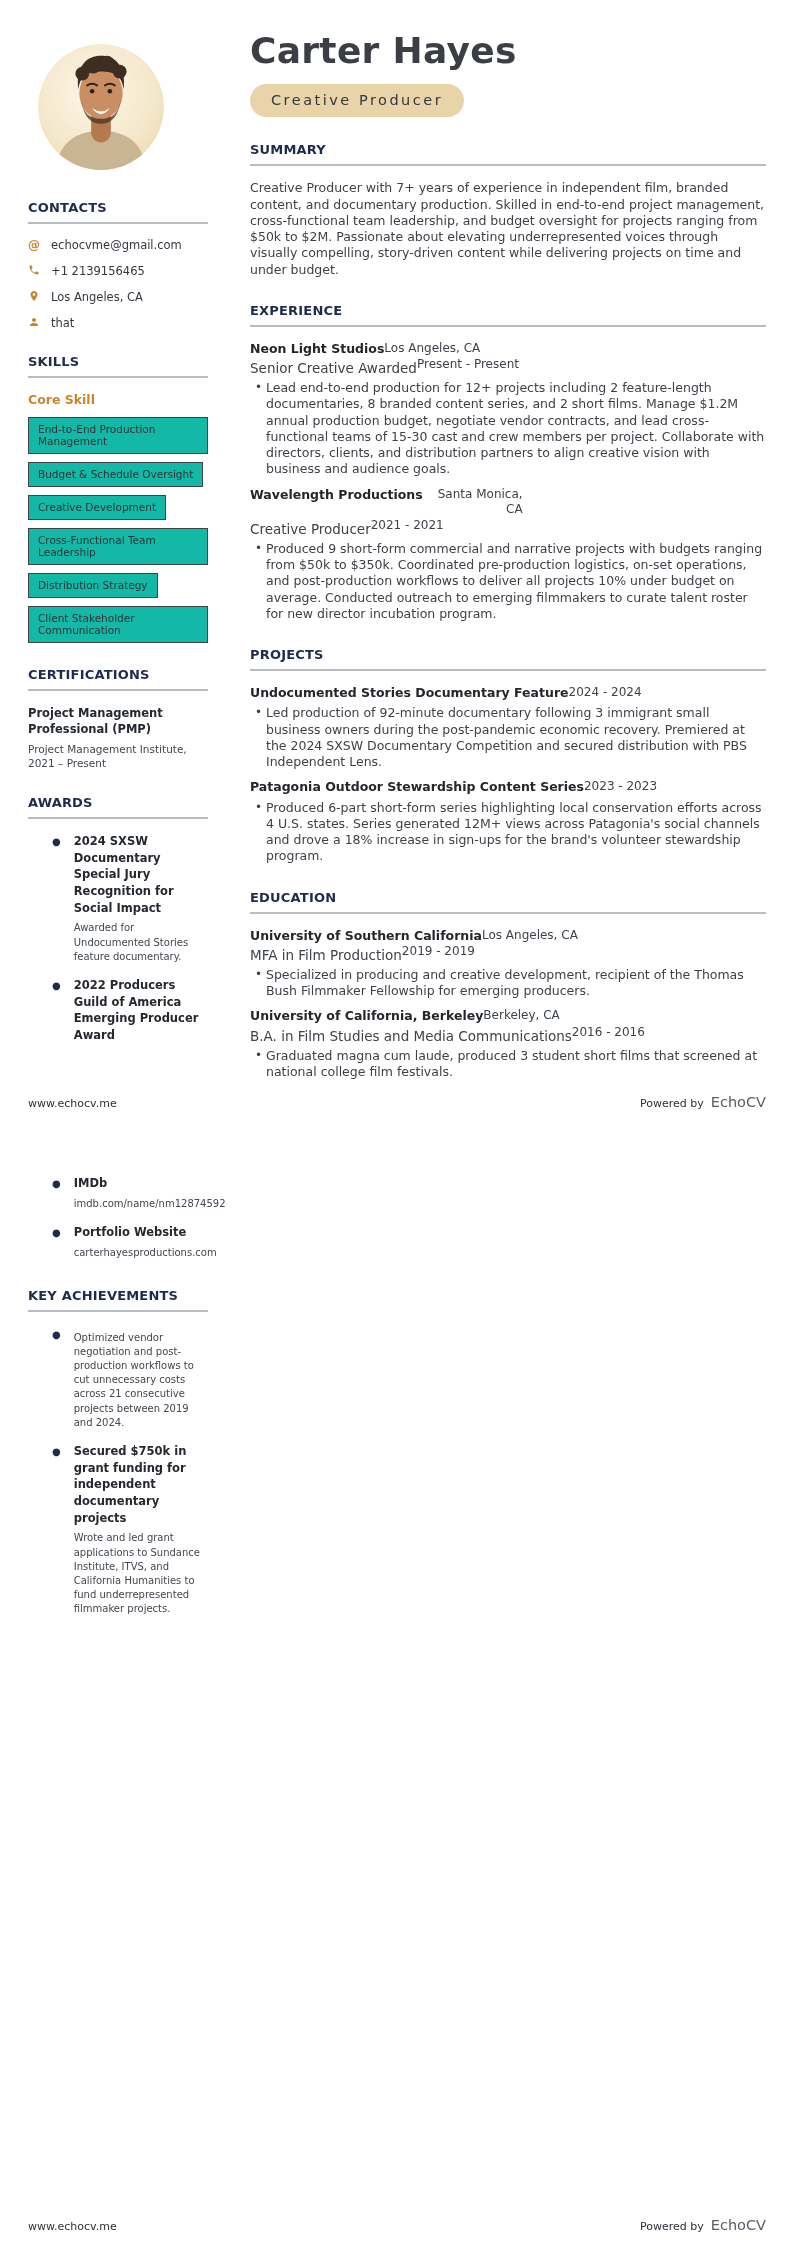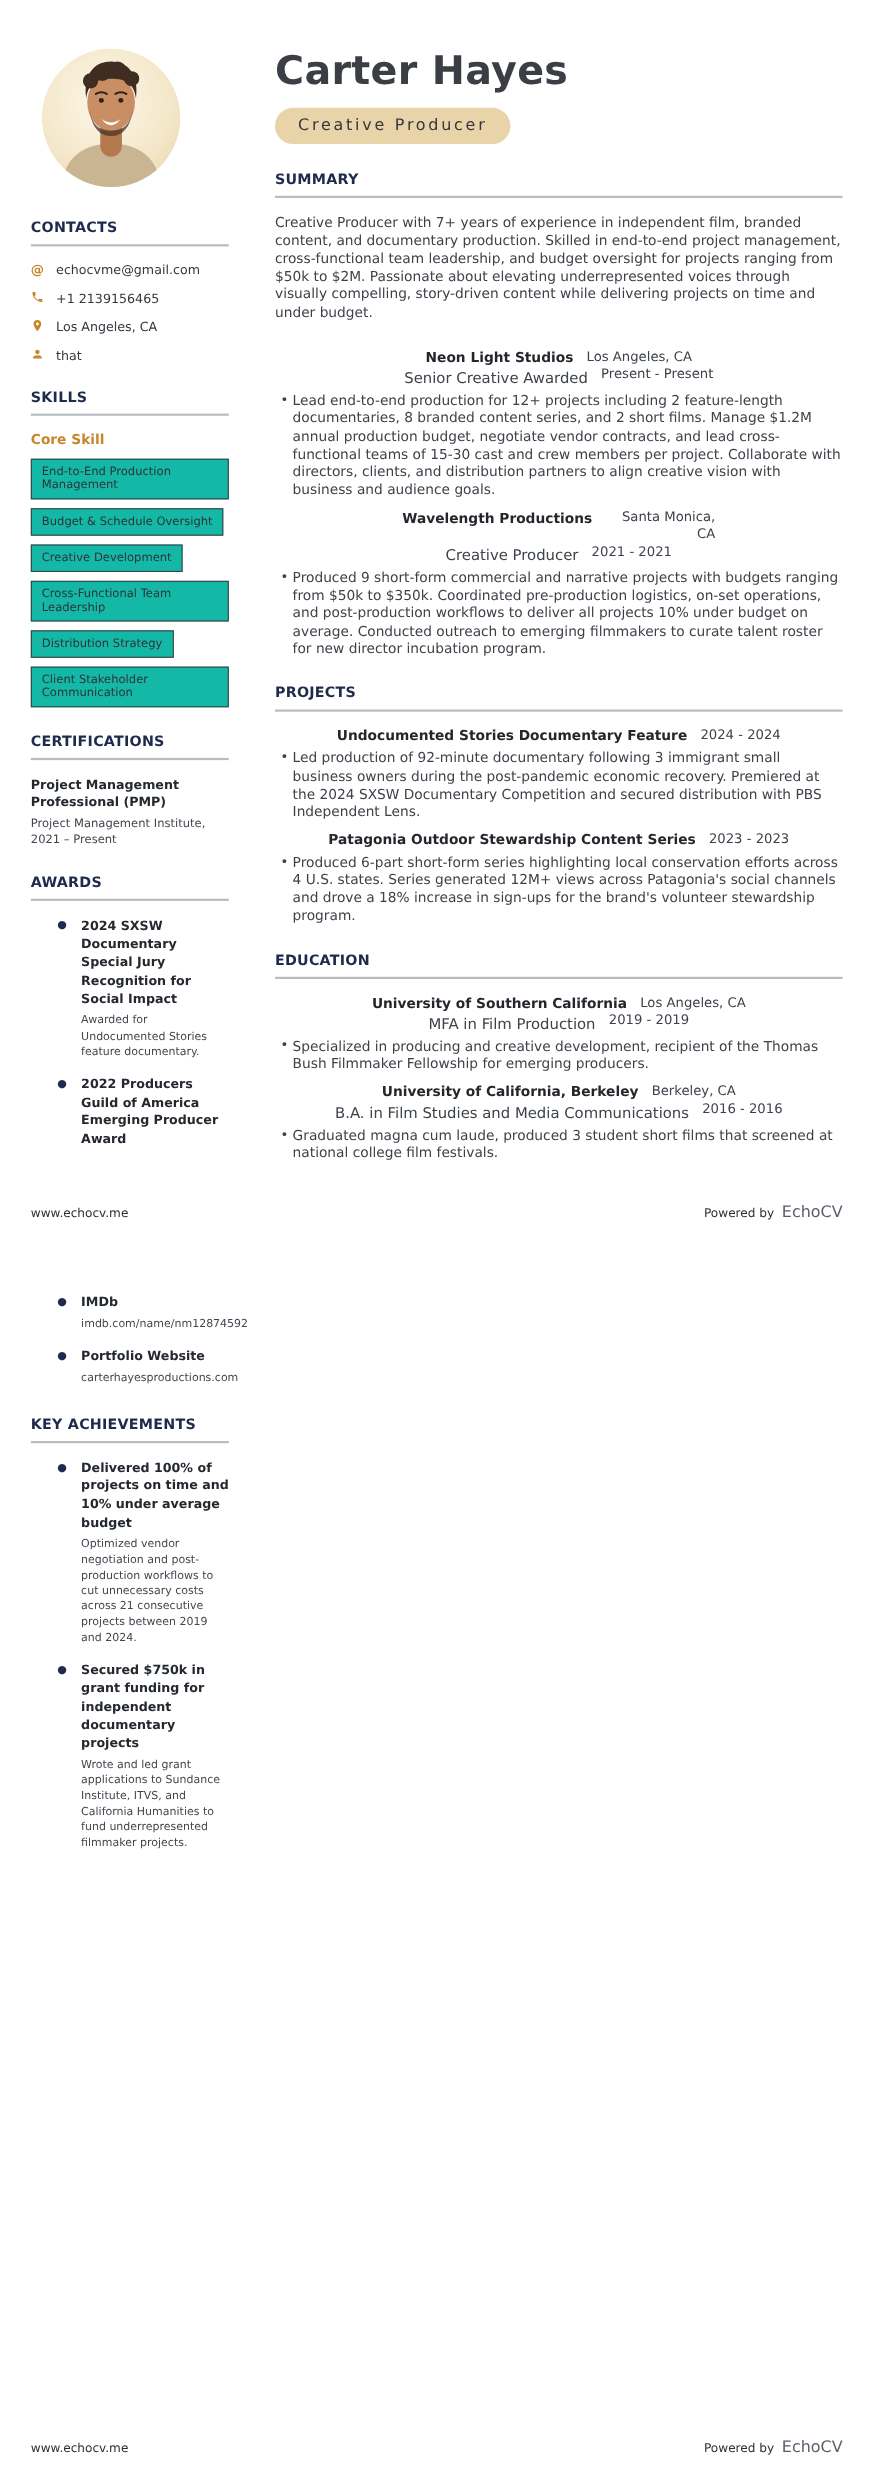--- a/index.html
+++ b/index.html
@@ -5,21 +5,21 @@
   * { box-sizing: border-box; margin: 0; padding: 0; }
   html, body { background: #ffffff; }
   body {
     width: 794px;
     font-family: "DejaVu Sans", "Liberation Sans", sans-serif;
     color: #3d4249;
   }
   .page { position: relative; width: 794px; height: 1123px; overflow: hidden; background: #fff; }
   .page-inner { display: flex; padding: 0 28px; }
   .col-left  { width: 180px; flex: none; padding-top: 40px; }
-  .col-right { flex: 1; padding-left: 42px; padding-top: 30px; min-width: 0; }
+  .col-right { flex: 1; padding-left: 42px; padding-top: 16px; min-width: 0; }
 
   
   .photo { width: 126px; height: 126px; border-radius: 50%; overflow: hidden; margin: 4px 0 30px 10px; }
   .photo svg { display: block; width: 100%; height: 100%; }
 
   .side-section { margin-bottom: 24px; }
   .side-h, .main-h {
     font-size: 13px; font-weight: bold; color: #1f2b4d; letter-spacing: .2px;
     padding-bottom: 7px; border-bottom: 2px solid #b9bdc2; margin-bottom: 14px;
   }
@@ -49,21 +49,21 @@
   .name { font-size: 36px; font-weight: bold; color: #3b3e44; letter-spacing: .3px; line-height: 1.15; margin-top: 14px; }
   .badge {
     display: inline-block; background: #e9d4aa; color: #34373c;
     font-size: 14.5px; letter-spacing: 2.5px; padding: 8px 21px 9px;
     border-radius: 22px; margin-top: 13px;
   }
   .main-section { margin-top: 25px; }
   .body-text { font-size: 12.5px; line-height: 1.3; color: #3d4249; }
 
   .entry { margin-bottom: 9px; }
-  .entry-row { display: flex; justify-content: center; align-items: flex-start; gap: 12px; }
+  .entry-row { display: flex; justify-content: flex-start; align-items: flex-start; }
   .entry-title { font-size: 12.5px; font-weight: bold; color: #23262b; line-height: 1.3; }
   .entry-right { font-size: 12px; color: #3c424a; text-align: right; max-width: 130px; line-height: 1.3; flex: none; }
   .entry-role { font-size: 13.5px; color: #3d434a; margin-top: 3px; }
   .bullets { list-style: none; margin-top: 4px; padding-left: 16px; }
   .bullets li { position: relative; font-size: 12.5px; line-height: 1.3; color: #3d4249; }
   .bullets li::before { content: "•"; position: absolute; left: -11px; top: 0; font-size: 12px; color: #3d4249; }
 
   
   .page-foot { position: absolute; left: 28px; right: 28px; bottom: 13px; display: flex; justify-content: space-between; align-items: baseline; }
   .foot-site { font-size: 11px; color: #2b3038; }
@@ -184,20 +184,21 @@
     <main class="col-right">
       <h1 class="name">Carter Hayes</h1>
       <div class="badge">Creative Producer</div>
 
       <section class="main-section">
         <h2 class="main-h">SUMMARY</h2>
         <p class="body-text">Creative Producer with 7+ years of experience in independent film, branded content, and documentary production. Skilled in end-to-end project management, cross-functional team leadership, and budget oversight for projects ranging from $50k to $2M. Passionate about elevating underrepresented voices through visually compelling, story-driven content while delivering projects on time and under budget.</p>
       </section>
 
       <section class="main-section">
+        <h2 class="main-h">EXPERIENCE</h2>
 
         <div class="entry">
           <div class="entry-row">
             <div class="entry-title">Neon Light Studios</div>
             <div class="entry-right">Los Angeles, CA</div>
           </div>
           <div class="entry-row">
             <div class="entry-role">Senior Creative Awarded</div>
             <div class="entry-right">Present - Present</div>
           </div>
@@ -310,21 +311,20 @@
           </li>
         </ul>
       </section>
 
       <section class="side-section" style="margin-top:28px;">
         <h2 class="side-h">KEY ACHIEVEMENTS</h2>
         <ul class="b-list">
           <li class="b-item">
             <span class="b-dot">●</span>
             <div>
-              <div class="b-title">Delivered 100% of projects on time and 10% under average budget</div>
               <div class="b-desc">Optimized vendor negotiation and post-production workflows to cut unnecessary costs across 21 consecutive projects between 2019 and 2024.</div>
             </div>
           </li>
           <li class="b-item">
             <span class="b-dot">●</span>
             <div>
               <div class="b-title">Secured $750k in grant funding for independent documentary projects</div>
               <div class="b-desc">Wrote and led grant applications to Sundance Institute, ITVS, and California Humanities to fund underrepresented filmmaker projects.</div>
             </div>
           </li>

